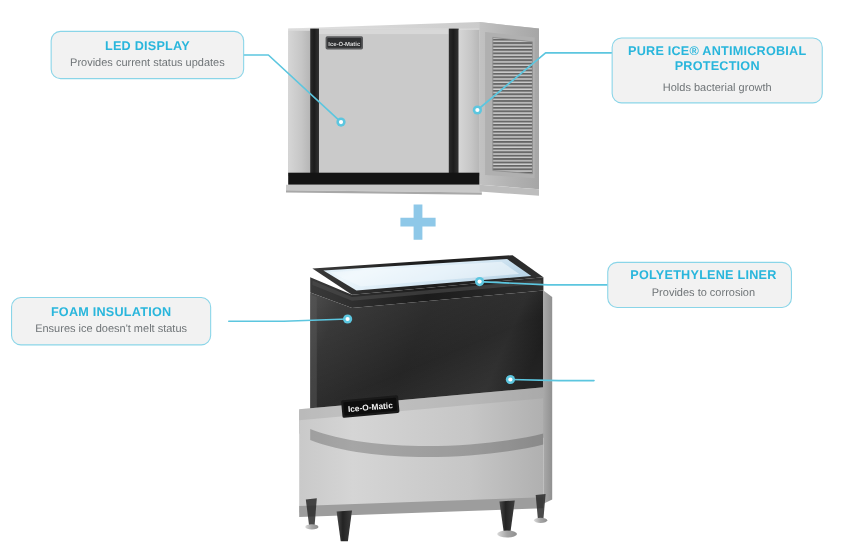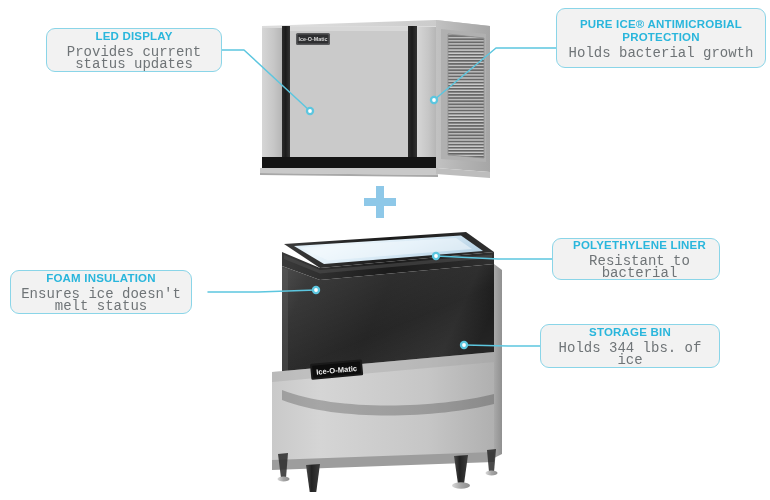--- a/index.html
+++ b/index.html
@@ -40,28 +40,27 @@
     color: #29b6dc;
     font-weight: bold;
     font-size: 11.5px;
     letter-spacing: 0.2px;
     line-height: 13.5px;
     text-transform: uppercase;
     white-space: pre-line;
   }
   .callout .c-sub {
     color: #6f7477;
-    font-size: 14px;
+    font-size: 10px;
     line-height: 12px;
     margin-top: 2px;
-    font-family: Liberation Mono, monospace;
   }
 
   #callout-led        { left: 18px;  top: 28px;  width: 176px; height: 44px; margin-left: 28px; }
-  #callout-pureice    { left: 556px; top: 8px;  width: 210px; height: 60px; }
+  #callout-pureice    { left: 556px; top: 34px;  width: 192px; height: 60px; justify-content: space-between; }
   #callout-polyliner  { left: 552px; top: 238px; width: 168px; height: 42px; padding-left: 17px; }
   #callout-foam       { left: 10px;  top: 270px; width: 182px; height: 44px; }
   #callout-storagebin { left: 540px; top: 324px; width: 180px; height: 44px; }
 
   
   #connectors {
     position: absolute;
     left: 0; top: 0;
     width: 770px; height: 500px;
     z-index: 30;
@@ -314,26 +313,22 @@
   </div>
 
   <div class="callout" id="callout-pureice">
     <div class="c-title">PURE ICE® ANTIMICROBIAL
 PROTECTION</div>
     <div class="c-sub">Holds bacterial growth</div>
   </div>
 
   <div class="callout" id="callout-polyliner">
     <div class="c-title">POLYETHYLENE LINER</div>
-    <div class="c-sub">Resistant to bacterial</div>
+    <div class="c-sub">Provides to corrosion</div>
   </div>
 
   <div class="callout" id="callout-foam">
     <div class="c-title">FOAM INSULATION</div>
     <div class="c-sub">Ensures ice doesn't melt status</div>
   </div>
 
-  <div class="callout" id="callout-storagebin">
-    <div class="c-title">STORAGE BIN</div>
-    <div class="c-sub">Holds 344 lbs. of ice</div>
-  </div>
 
 </div>
 
 </body></html>

